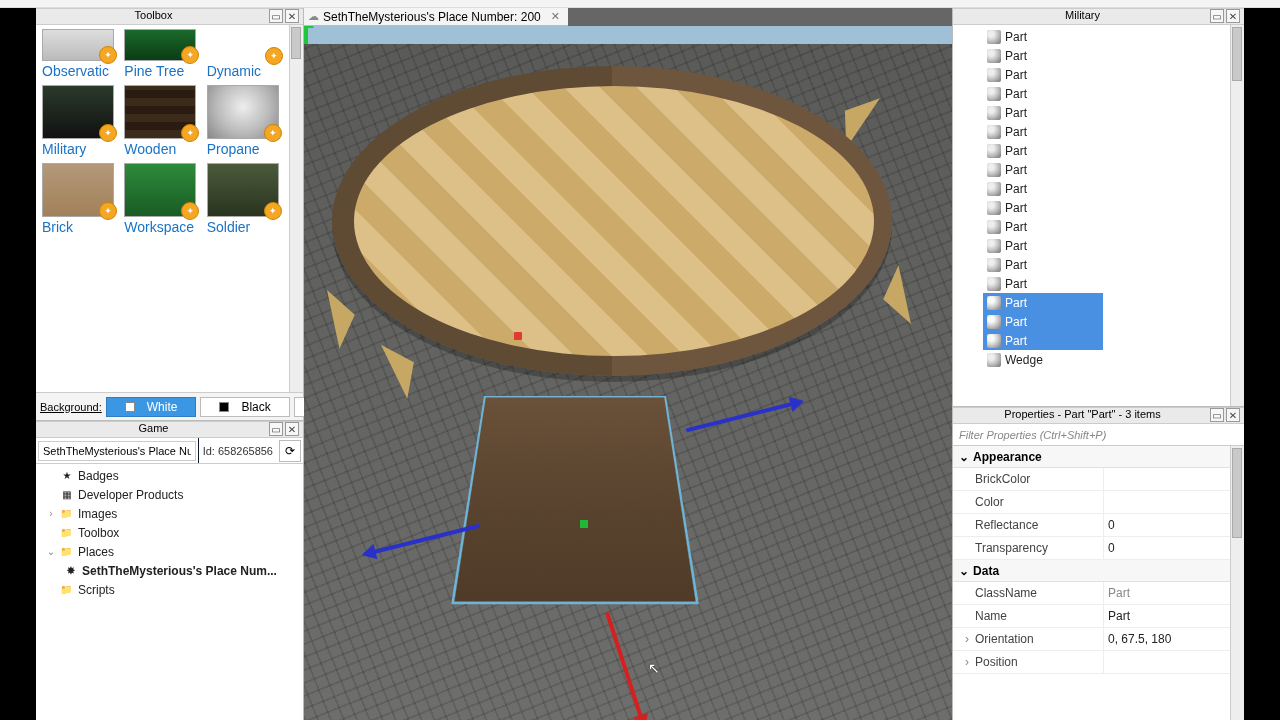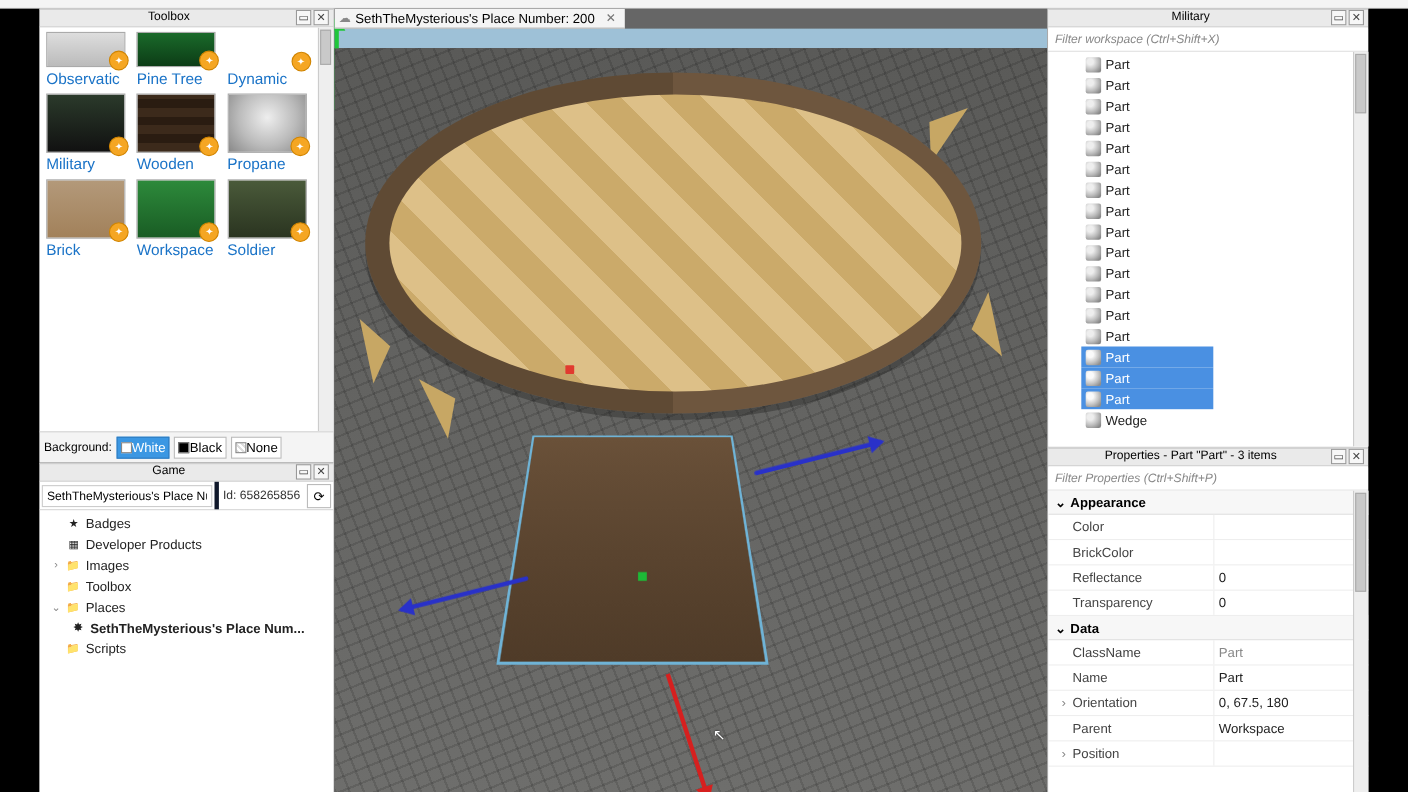--- a/index.html
+++ b/index.html
@@ -28,33 +28,33 @@
 .toolbox-body { flex:1; position:relative; overflow:hidden; background:#fff;}
 .tb-scroll { position:absolute; right:0; top:0; bottom:0; width:14px; background:#eee; border-left:1px solid #ccc;}
 .tb-thumb { position:absolute; right:2px; top:2px; width:10px; height:32px; background:#c9c9c9; border:1px solid #aaa;}
 .tb-grid { display:grid; grid-template-columns: repeat(3, 1fr); gap:6px 2px; padding:4px 16px 4px 6px; }
 .tb-item { display:flex; flex-direction:column; align-items:flex-start;}
 .tb-thumb-img { width:72px; height:54px; background:linear-gradient(#ddd,#bbb); border:1px solid #aaa; position:relative;}
 .tb-thumb-img.short { height:32px;}
 .tb-badge { position:absolute; right:-4px; bottom:-4px; width:18px; height:18px; border-radius:50%; background:#f5a623; border:1px solid #d08400; display:flex; align-items:center; justify-content:center; font-size:9px; color:#fff;}
 .tb-label { color:#1a73c7; font-size:14px; margin-top:2px;}
 .tb-bgrow { display:flex; align-items:center; height:28px; border-top:1px solid #ccc; padding:0 4px; gap:4px; background:#f4f4f4;}
-.tb-bgrow .lab { font-size:11px;}
-.chip { display:flex; align-items:center; gap:0; padding:2px 3px; border:1px solid #bbb; background:#fff; font-size:11px;}
+.tb-bgrow .lab { font-size:11px;text-decoration:underline;}
+.chip { display:flex; align-items:center; gap:12px; padding:2px 18px; border:1px solid #bbb; background:#fff; font-size:11px;}
 .chip.sel { background:#3b97e3; color:#fff; border-color:#2f7cc0;}
 .swatch { width:10px; height:10px; border:1px solid #888;}
 .swatch.white{background:#fff;}
 .swatch.black{background:#000;}
 .swatch.none{background:repeating-linear-gradient(45deg,#ddd,#ddd 2px,#fff 2px,#fff 4px);}
 
 
 .game-panel { height:300px; display:flex; flex-direction:column; border-top:1px solid #bbb;}
 .game-idrow { display:flex; align-items:center; height:26px; border-bottom:1px solid #ccc; background:#fff;}
 .game-idrow input { flex:1; min-width:0; border:1px solid #ccc; margin:2px; height:20px; padding:0 4px; font-size:11px;}
-.game-idrow .id { padding:0 4px; font-size:11px; color:#333; border-left:4px solid #0f172a; height:100%; display:flex; align-items:center;}
+.game-idrow .id { padding:0 4px; font-size:11px; color:#333; border-left:1px solid #0f172a; height:100%; display:flex; align-items:center;}
 .game-idrow .refresh { width:22px; height:22px; display:inline-flex; align-items:center; justify-content:center; border:1px solid #bbb; margin:2px;}
 .game-tree { flex:1; background:#fff; overflow:auto; padding:2px 0; }
 .tree-row { display:flex; align-items:center; height:19px; padding-left:10px; gap:4px; font-size:11px; color:#222;}
 .tree-row.sel { font-weight:bold;}
 .tree-row .tw { width:10px; text-align:center; color:#888; font-size:10px;}
 .tree-row .ico { width:14px; height:14px; display:inline-flex; align-items:center; justify-content:center; font-size:10px;}
 .folder-ico{ color:#d9a441;}
 
 
 .vp-tab { position:absolute; left:0; top:0; height:18px; background:#f4f4f4; border-bottom:1px solid #bbb; display:flex; align-items:center; padding:0 8px 0 4px; gap:4px; z-index:5;}
@@ -300,23 +300,20 @@
       <div class="cursor">↖</div>
     </div>
   </div>
 
   <div class="right-col">
     <div class="panel-title">
       <span class="t">Military</span>
       <span class="icon">▭</span>
       <span class="icon">✕</span>
     </div>
-    <div class="search-row">
-      <input placeholder="Filter workspace (Ctrl+Shift+X)" style="">
-    </div>
     <div class="explorer-body">
       <div class="exp-tree" id="exp-tree">
           <div class="exp-row">
             <span class="part-ico"></span>
             <span>Part</span>
           </div>
           <div class="exp-row">
             <span class="part-ico"></span>
             <span>Part</span>
           </div>
@@ -399,25 +396,25 @@
       <div class="search-row">
         <input placeholder="Filter Properties (Ctrl+Shift+P)" style="">
       </div>
       <div class="props-body">
         <div>
           <div class="prop-section">
               <span>⌄</span>
               <span>Appearance</span>
             </div>
           <div class="prop-row">
+              <div class="k">BrickColor</div>
+              <div class="v"></div>
+            </div>
+          <div class="prop-row">
               <div class="k">Color</div>
-              <div class="v"></div>
-            </div>
-          <div class="prop-row">
-              <div class="k">BrickColor</div>
               <div class="v"></div>
             </div>
           <div class="prop-row">
               <div class="k">Reflectance</div>
               <div class="v">0</div>
             </div>
           <div class="prop-row">
               <div class="k">Transparency</div>
               <div class="v">0</div>
             </div>
@@ -434,24 +431,20 @@
               <div class="v">Part</div>
             </div>
           <div class="prop-row">
               <div class="k">
                 <span class="tw">›</span>
                 <span>Orientation</span>
               </div>
               <div class="v">0, 67.5, 180</div>
             </div>
           <div class="prop-row">
-              <div class="k">Parent</div>
-              <div class="v">Workspace</div>
-            </div>
-          <div class="prop-row">
               <div class="k">
                 <span class="tw">›</span>
                 <span>Position</span>
               </div>
               <div class="v"></div>
             </div>
         </div>
         <div class="props-scroll">
             <div class="props-thumb"></div>
           </div>

